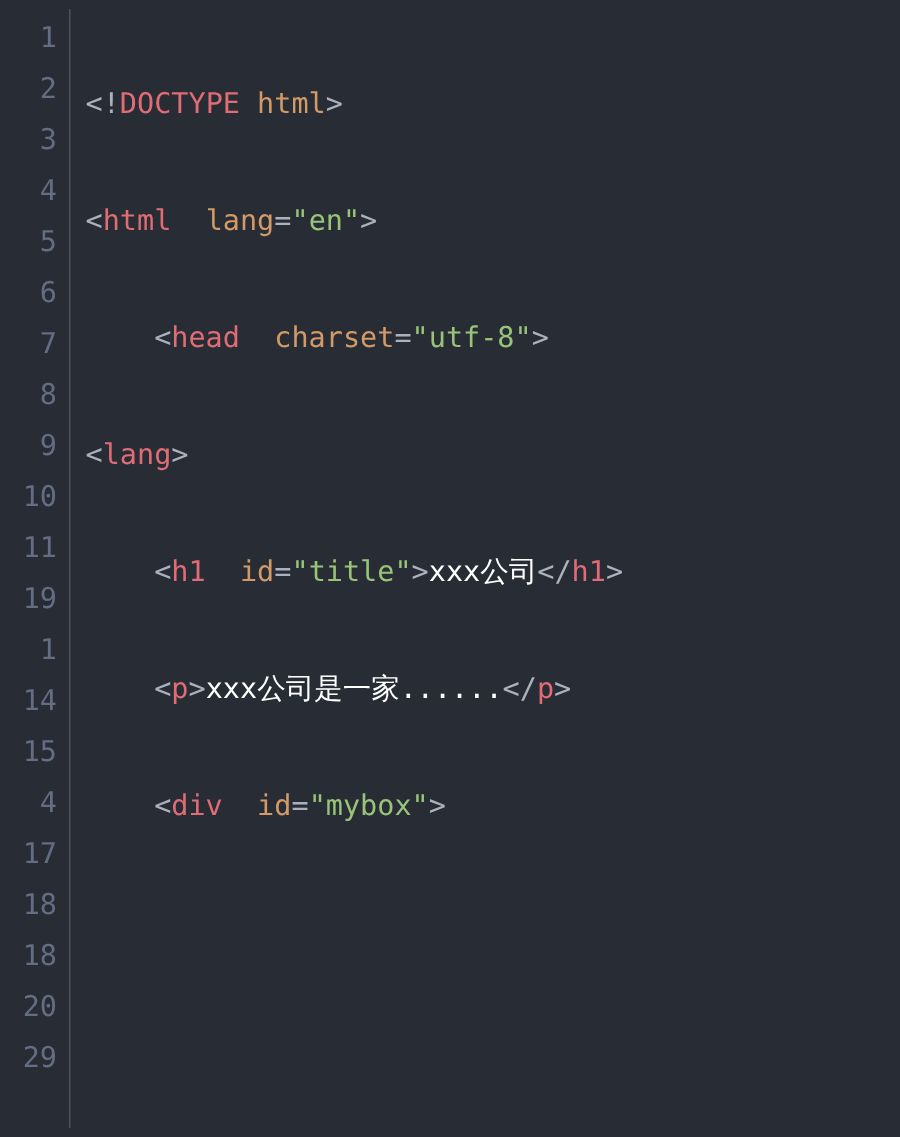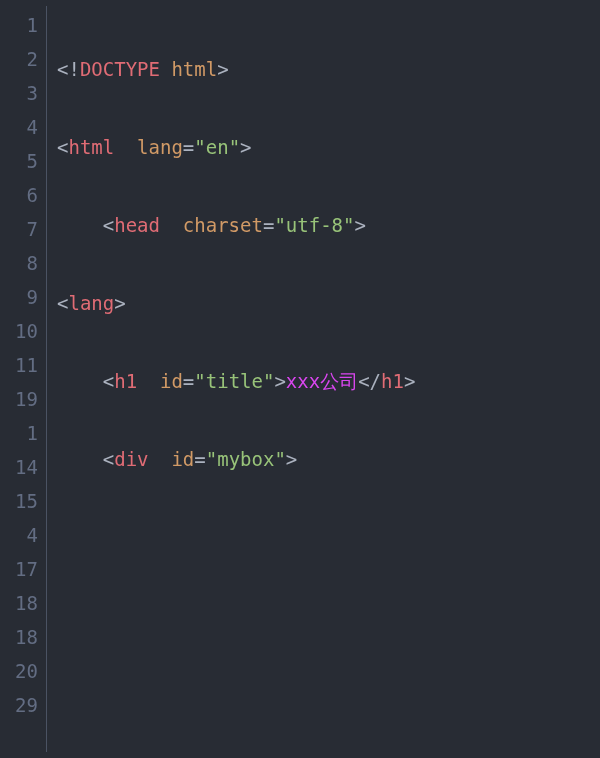--- a/index.html
+++ b/index.html
@@ -50,21 +50,21 @@
     height: 34px;
     line-height: 34px;
     font-size: 19px;
     white-space: pre;
   }
   
   .p  { color: #abb2bf; }  
   .t  { color: #e06c75; }  
   .a  { color: #d19a66; }  
   .s  { color: #98c379; }  
-  .tx { color: #d946ef; }
+  .tx { color: #ffffff; }
 </style>
 </head>
 <body>
 
 <div class="editor">
   <div class="gutter">
     <div class="ln">1</div>
     <div class="ln">2</div>
     <div class="ln">3</div>
     <div class="ln">4</div>
@@ -86,20 +86,21 @@
     <div class="ln">20</div>
     <div class="ln">29</div>
   </div>
   <div class="divider"></div>
   <div class="code">
     <div class="line"><span class="p">&lt;!</span><span class="t">DOCTYPE</span><span class="a"> html</span><span class="p">&gt;</span></div>
     <div class="line"><span class="p">&lt;</span><span class="t">html</span><span class="a">  lang</span><span class="p">=</span><span class="s">"en"</span><span class="p">&gt;</span></div>
     <div class="line"><span class="p">    &lt;</span><span class="t">head</span><span class="a">  charset</span><span class="p">=</span><span class="s">"utf-8"</span><span class="p">&gt;</span></div>
     <div class="line"><span class="p">&lt;</span><span class="t">lang</span><span class="p">&gt;</span></div>
     <div class="line"><span class="p">    &lt;</span><span class="t">h1</span><span class="a">  id</span><span class="p">=</span><span class="s">"title"</span><span class="p">&gt;</span><span class="tx">xxx公司</span><span class="p">&lt;/</span><span class="t">h1</span><span class="p">&gt;</span></div>
+    <div class="line"><span class="p">    &lt;</span><span class="t">p</span><span class="p">&gt;</span><span class="tx">xxx公司是一家......</span><span class="p">&lt;/</span><span class="t">p</span><span class="p">&gt;</span></div>
     <div class="line"><span class="p">    &lt;</span><span class="t">div</span><span class="a">  id</span><span class="p">=</span><span class="s">"mybox"</span><span class="p">&gt;</span></div>
     <div class="line"></div>
     
     
     
     
     
     
     
     

